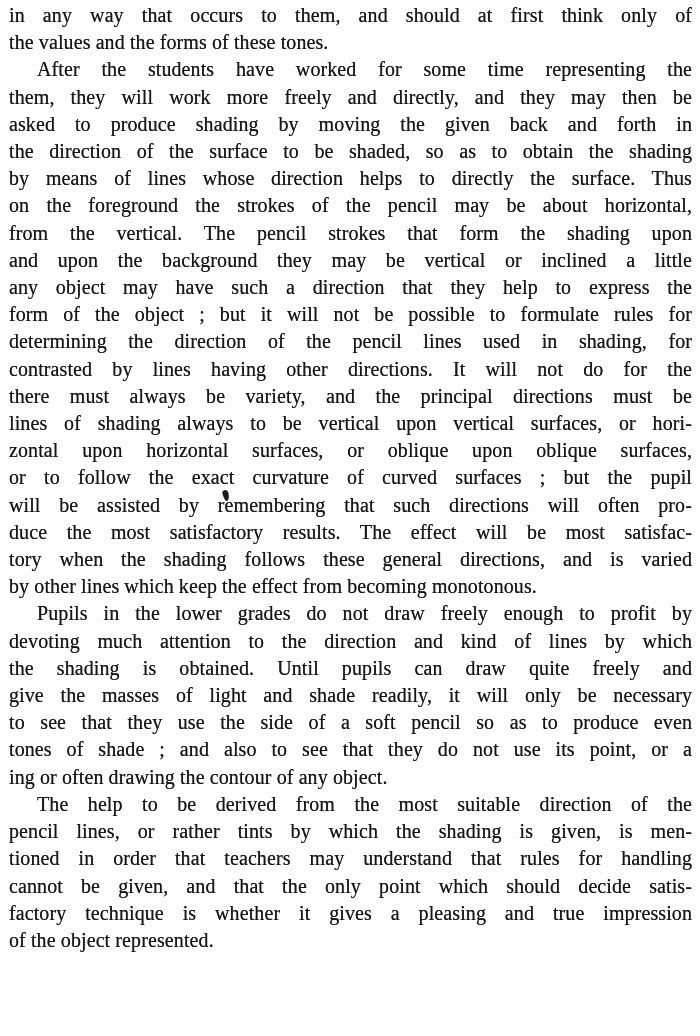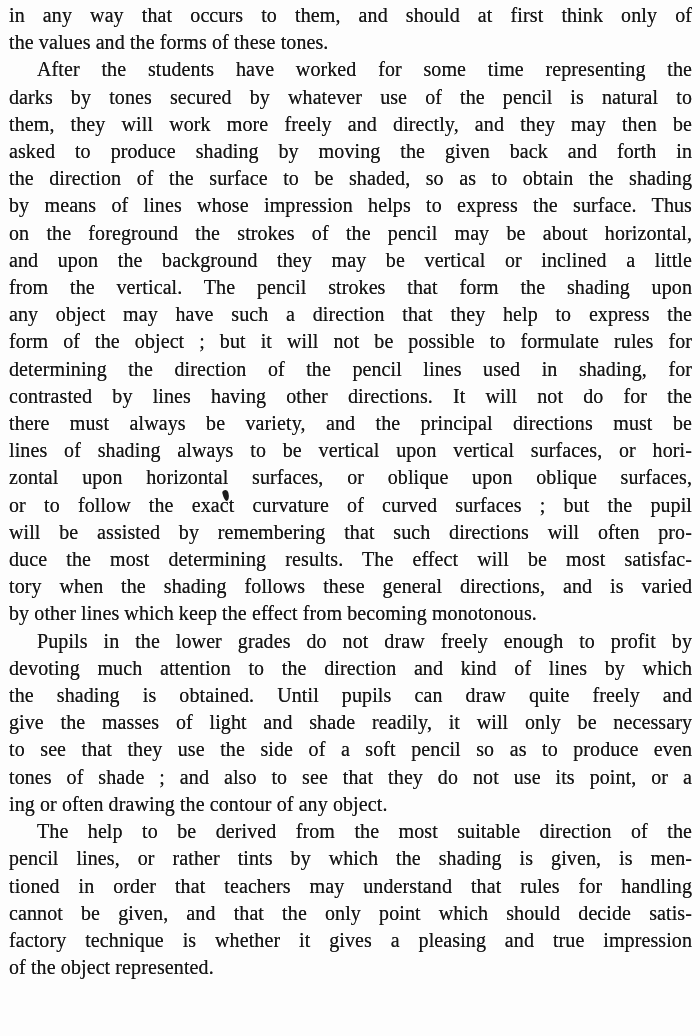--- a/index.html
+++ b/index.html
@@ -40,38 +40,37 @@
   }
 </style>
 </head>
 <body>
 
 <div class="page" style="background: rgb(253, 253, 253); color: rgb(22, 22, 22);">
   <div class="text-block">
       <div class="line">in any way that occurs to them, and should at first think only of</div>
       <div class="line last">the values and the forms of these tones.</div>
       <div class="line indent">After the students have worked for some time representing the</div>
-      <div class="line">darks by tones secured by whatever use of the pencil is natural to</div>
       <div class="line">them, they will work more freely and directly, and they may then be</div>
       <div class="line">asked to produce shading by moving the given back and forth in</div>
       <div class="line">the direction of the surface to be shaded, so as to obtain the shading</div>
-      <div class="line">by means of lines whose impression helps to express the surface.  Thus</div>
+      <div class="line">by means of lines whose direction helps to directly the surface.  Thus</div>
       <div class="line">on the foreground the strokes of the pencil may be about horizontal,</div>
+      <div class="line">from the vertical.  The pencil strokes that form the shading upon</div>
       <div class="line">and upon the background they may be vertical or inclined a little</div>
-      <div class="line">from the vertical.  The pencil strokes that form the shading upon</div>
       <div class="line">any object may have such a direction that they help to express the</div>
       <div class="line">form of the object ; but it will not be possible to formulate rules for</div>
       <div class="line">determining the direction of the pencil lines used in shading, for</div>
       <div class="line">contrasted by lines having other directions.  It will not do for the</div>
       <div class="line">there must always be variety, and the principal directions must be</div>
       <div class="line">lines of shading always to be vertical upon vertical surfaces, or hori-</div>
       <div class="line">zontal upon horizontal surfaces, or oblique upon oblique surfaces,</div>
       <div class="line">or to follow the exact curvature of curved surfaces ; but the pupil</div>
       <div class="line">will be assisted by remembering that such directions will often pro-</div>
-      <div class="line">duce the most determining results.  The effect will be most satisfac-</div>
+      <div class="line">duce the most satisfactory results.  The effect will be most satisfac-</div>
       <div class="line">tory when the shading follows these general directions, and is varied</div>
       <div class="line last">by other lines which keep the effect from becoming monotonous.</div>
       <div class="line indent">Pupils in the lower grades do not draw freely enough to profit by</div>
       <div class="line">devoting much attention to the direction and kind of lines by which</div>
       <div class="line">the shading is obtained.  Until pupils can draw quite freely and</div>
       <div class="line">give the masses of light and shade readily, it will only be necessary</div>
       <div class="line">to see that they use the side of a soft pencil so as to produce even</div>
       <div class="line">tones of shade ; and also to see that they do not use its point, or a</div>
       <div class="line last">ing or often drawing the contour of any object.</div>
       <div class="line indent">The help to be derived from the most suitable direction of the</div>

